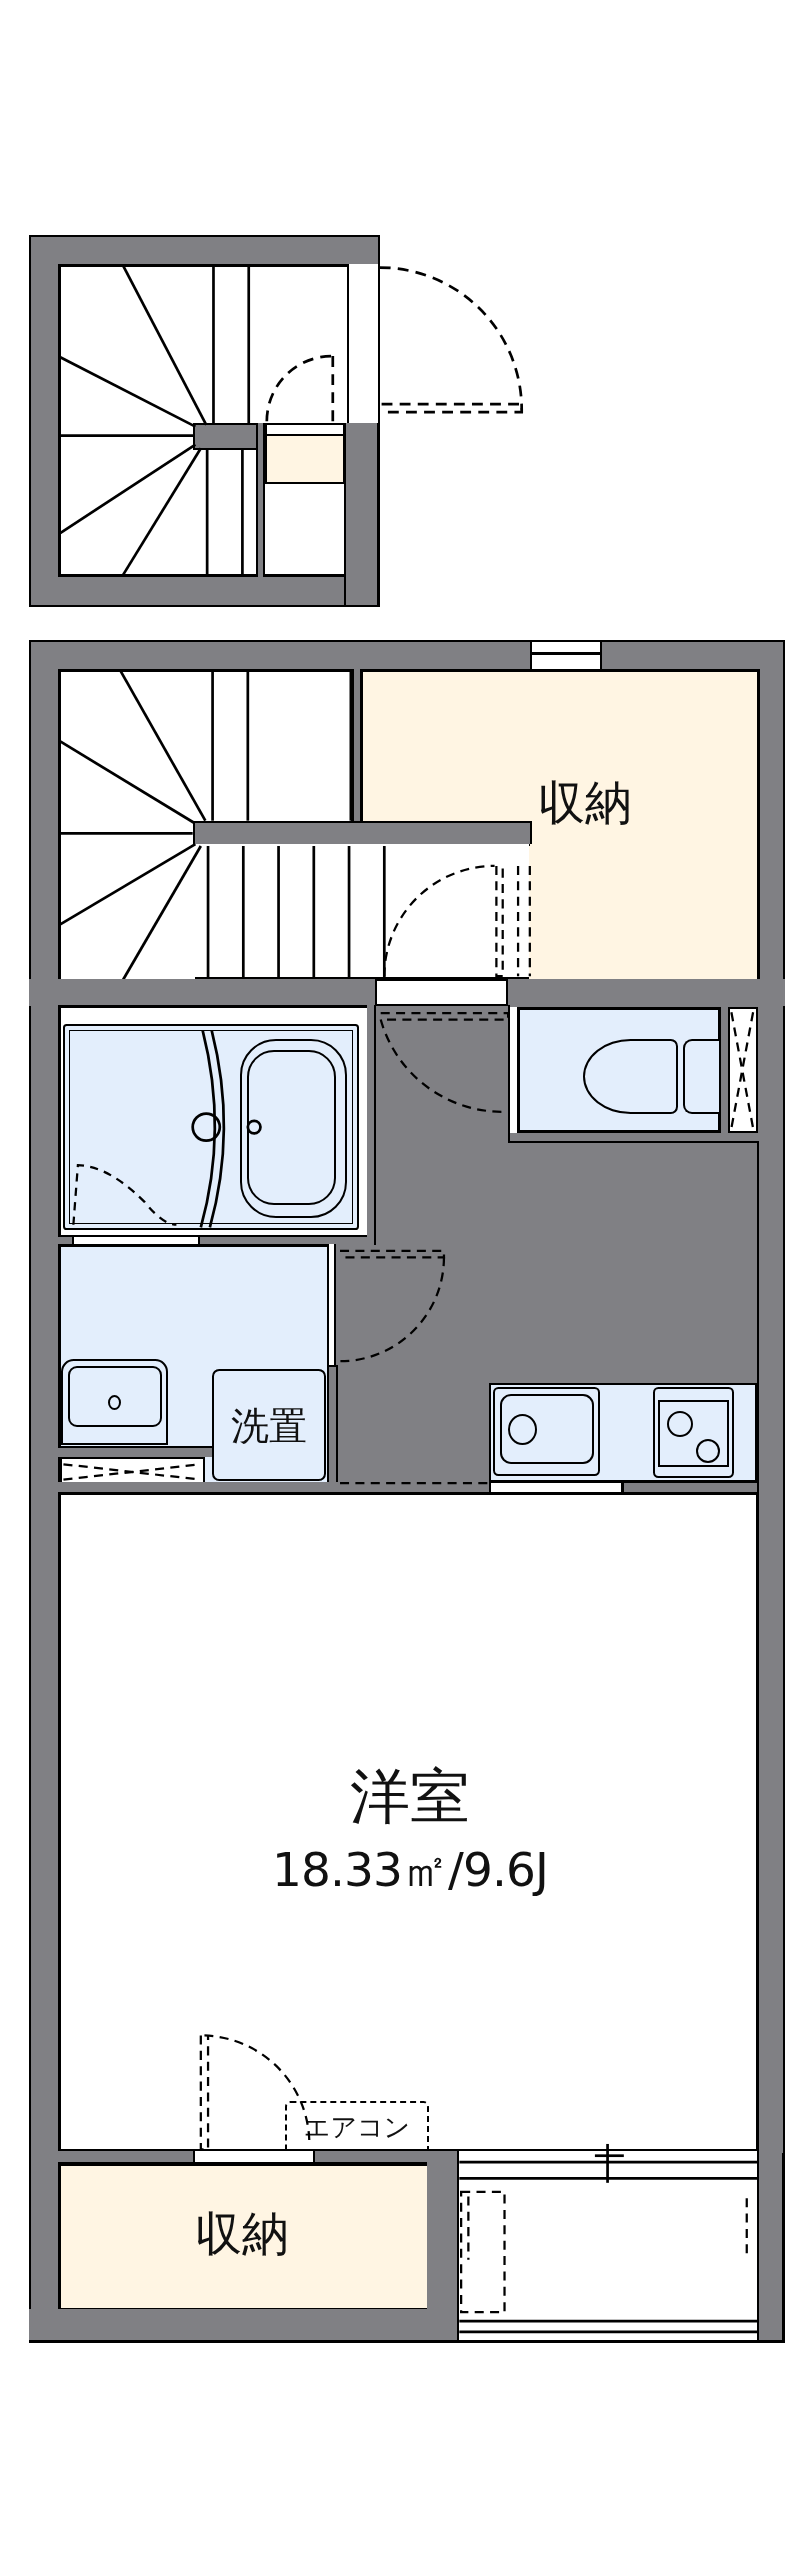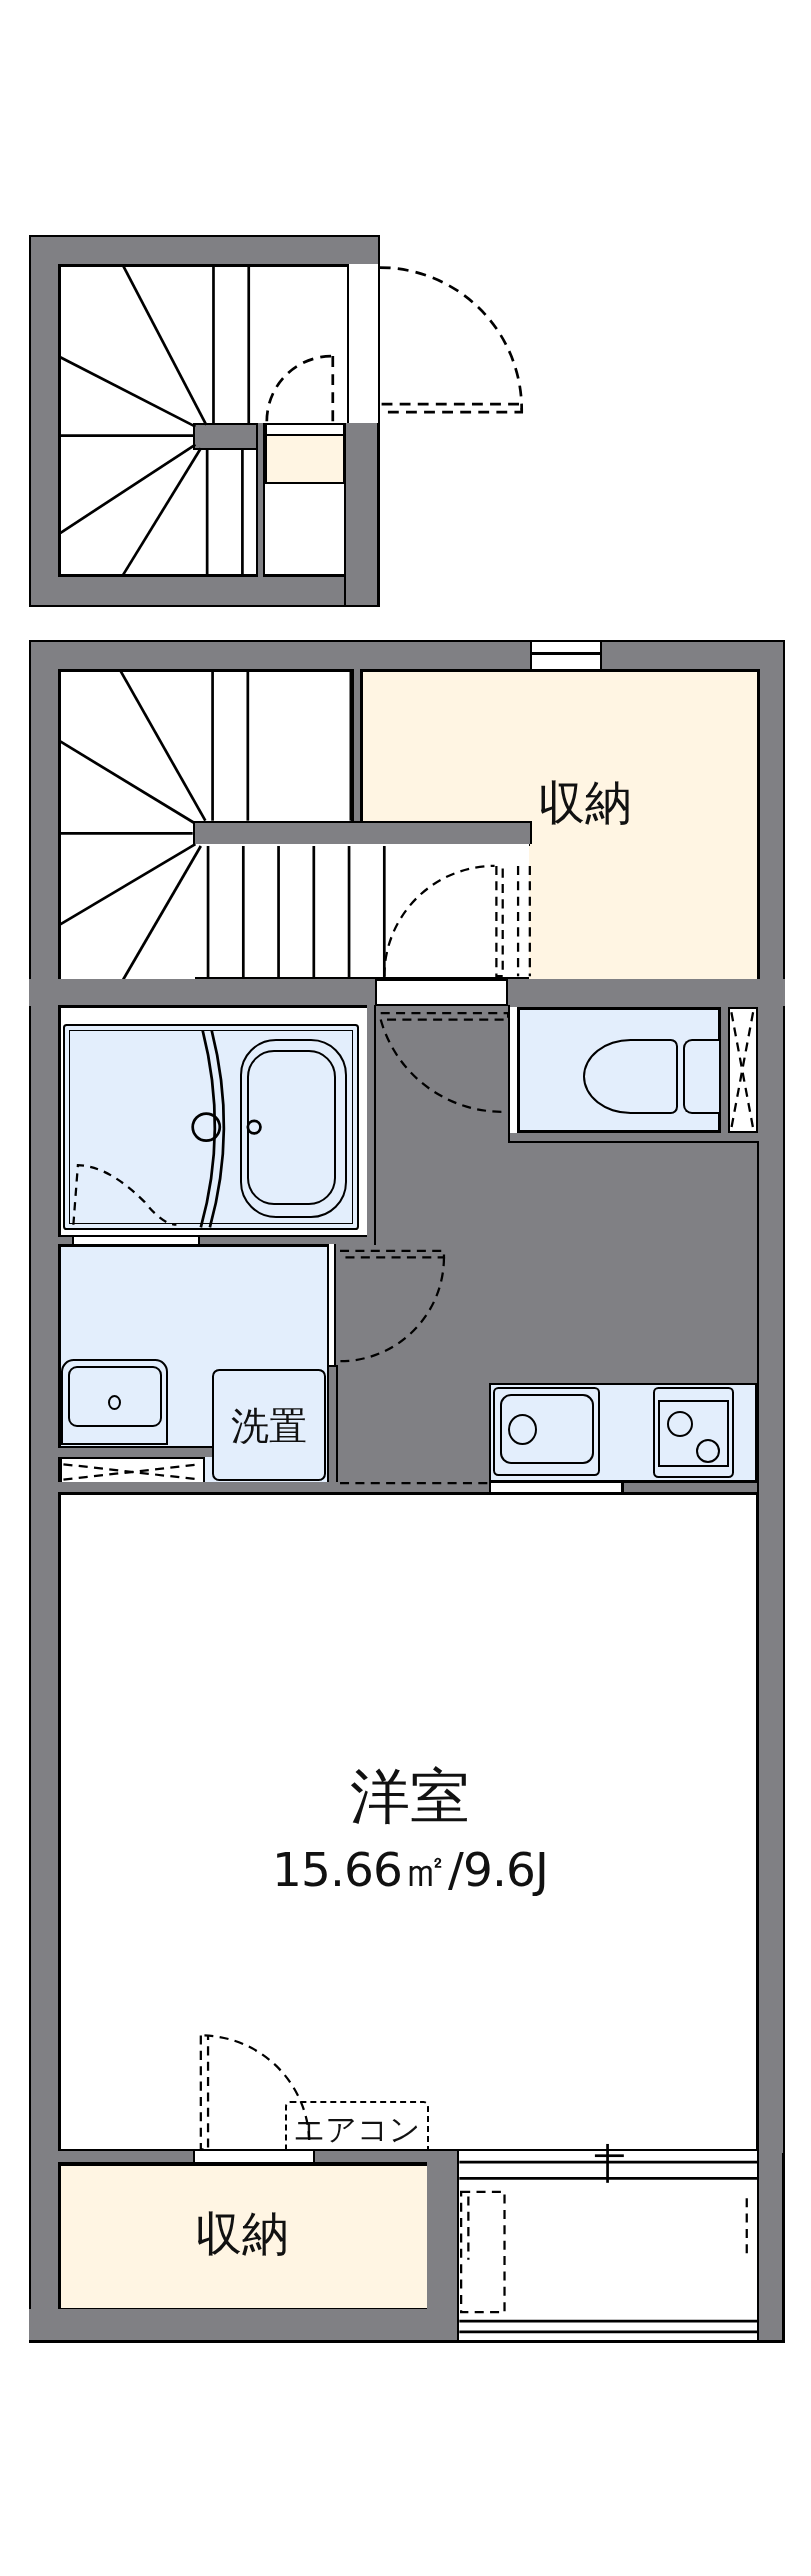--- a/index.html
+++ b/index.html
@@ -161,24 +161,24 @@
 <div class="abs" style="left:489px;top:1481px;width:134px;height:18px;background:#fff;border:2.7px solid #000;"></div>
 
 <svg width="812" height="2576" viewBox="0 0 898 2850">
   <g stroke="#000" stroke-width="2.5" fill="none" stroke-dasharray="10,7">
     <path d="M376 1641 L541 1641 M376 1652 L541 1652"></path>
   </g>
 </svg>
 
 <div class="abs room-white" style="left:58px;top:1492px;width:701px;height:661px;"></div>
 <div class="label" style="left:410px;top:1796px;font-size:60px;">洋室</div>
-<div class="label" style="left:410px;top:1869px;font-size:47px;letter-spacing:-0.9px;">15.66㎡/9.6J</div>
+<div class="label" style="left:410px;top:1869px;font-size:47px;letter-spacing:-0.9px;">18.33㎡/9.6J</div>
 
 <div class="abs" style="left:285px;top:2101px;width:144px;height:51px;border:2.7px dashed #000;border-bottom:none;border-radius:5.4px 5.4px 0 0;"></div>
-<div class="label" style="left:357px;top:2129px;font-size:31px;">エアコン</div>
+<div class="label" style="left:357px;top:2129px;font-size:26px;font-family:Liberation Mono, monospace;">エアコン</div>
 
 <svg width="812" height="2576" viewBox="0 0 898 2850">
   <g stroke="#000" stroke-width="2.5" fill="none" stroke-dasharray="10,7">
     <path d="M222 2252 L222 2378 L230 2378 L230 2252"></path>
     <path d="M226 2252 A120 120 0 0 1 342 2368"></path>
   </g>
 </svg>
 
 <div class="abs wallnb" style="left:58px;top:2149px;width:401px;height:15.4px;border-top:2.7px solid #000;border-bottom:2.7px solid #000;"></div>
 <div class="abs" style="left:193px;top:2149px;width:122px;height:15.4px;background:#fff;border:2.7px solid #000;"></div>

